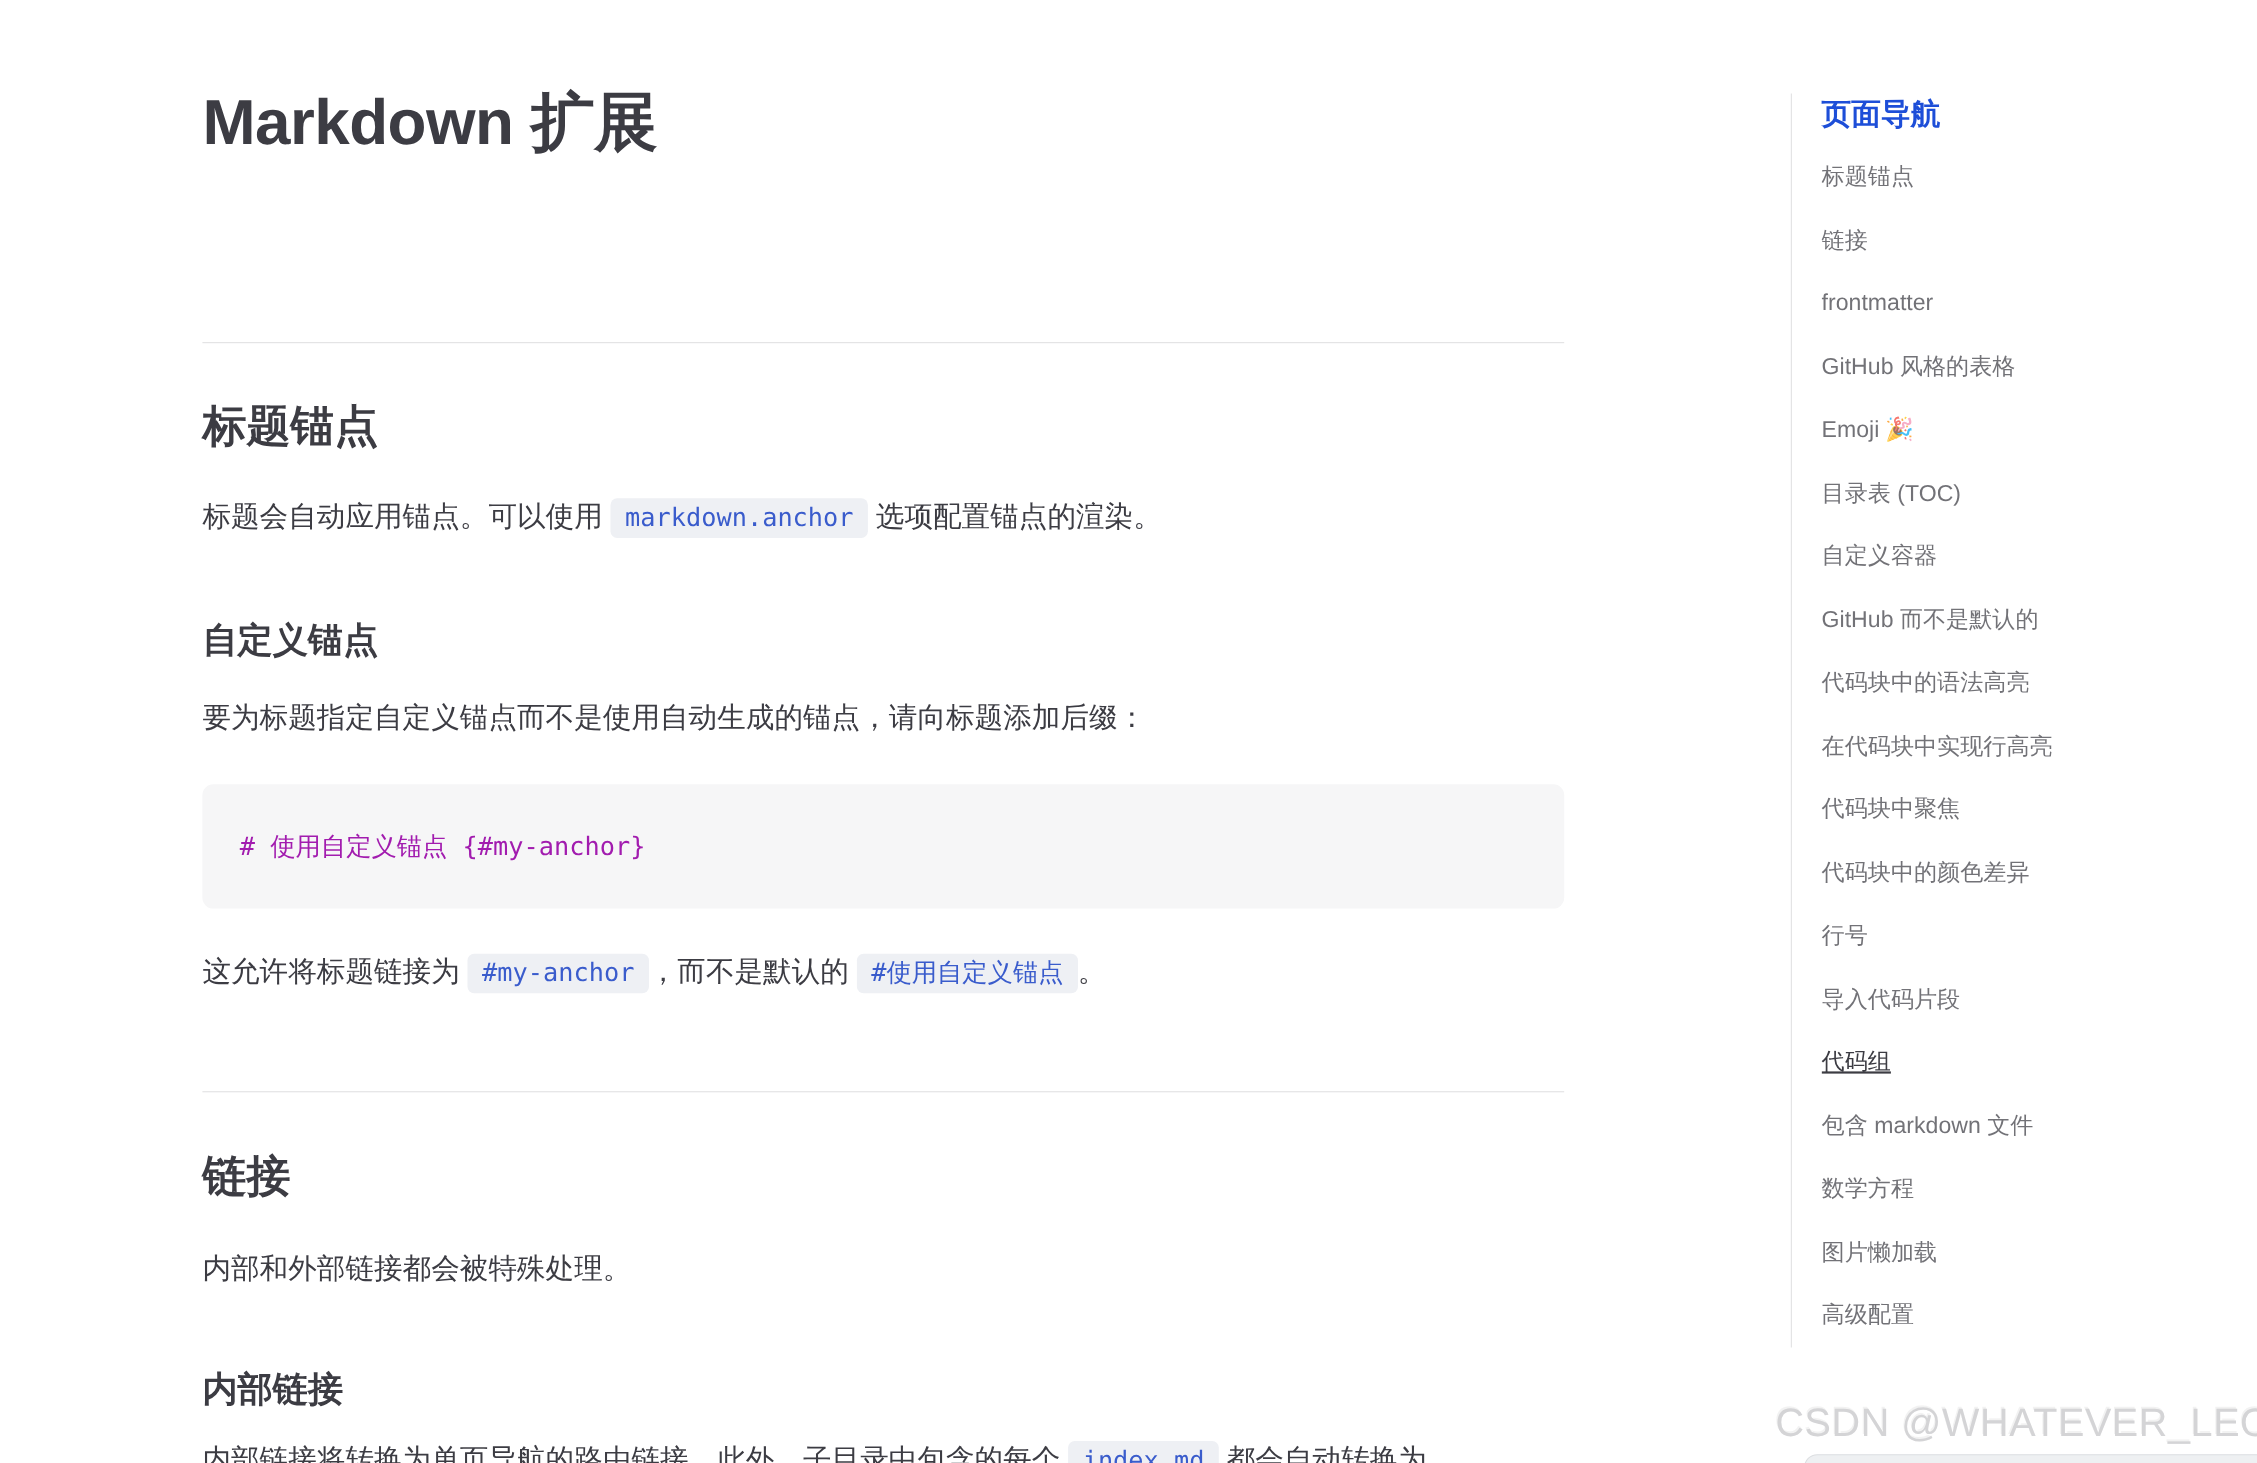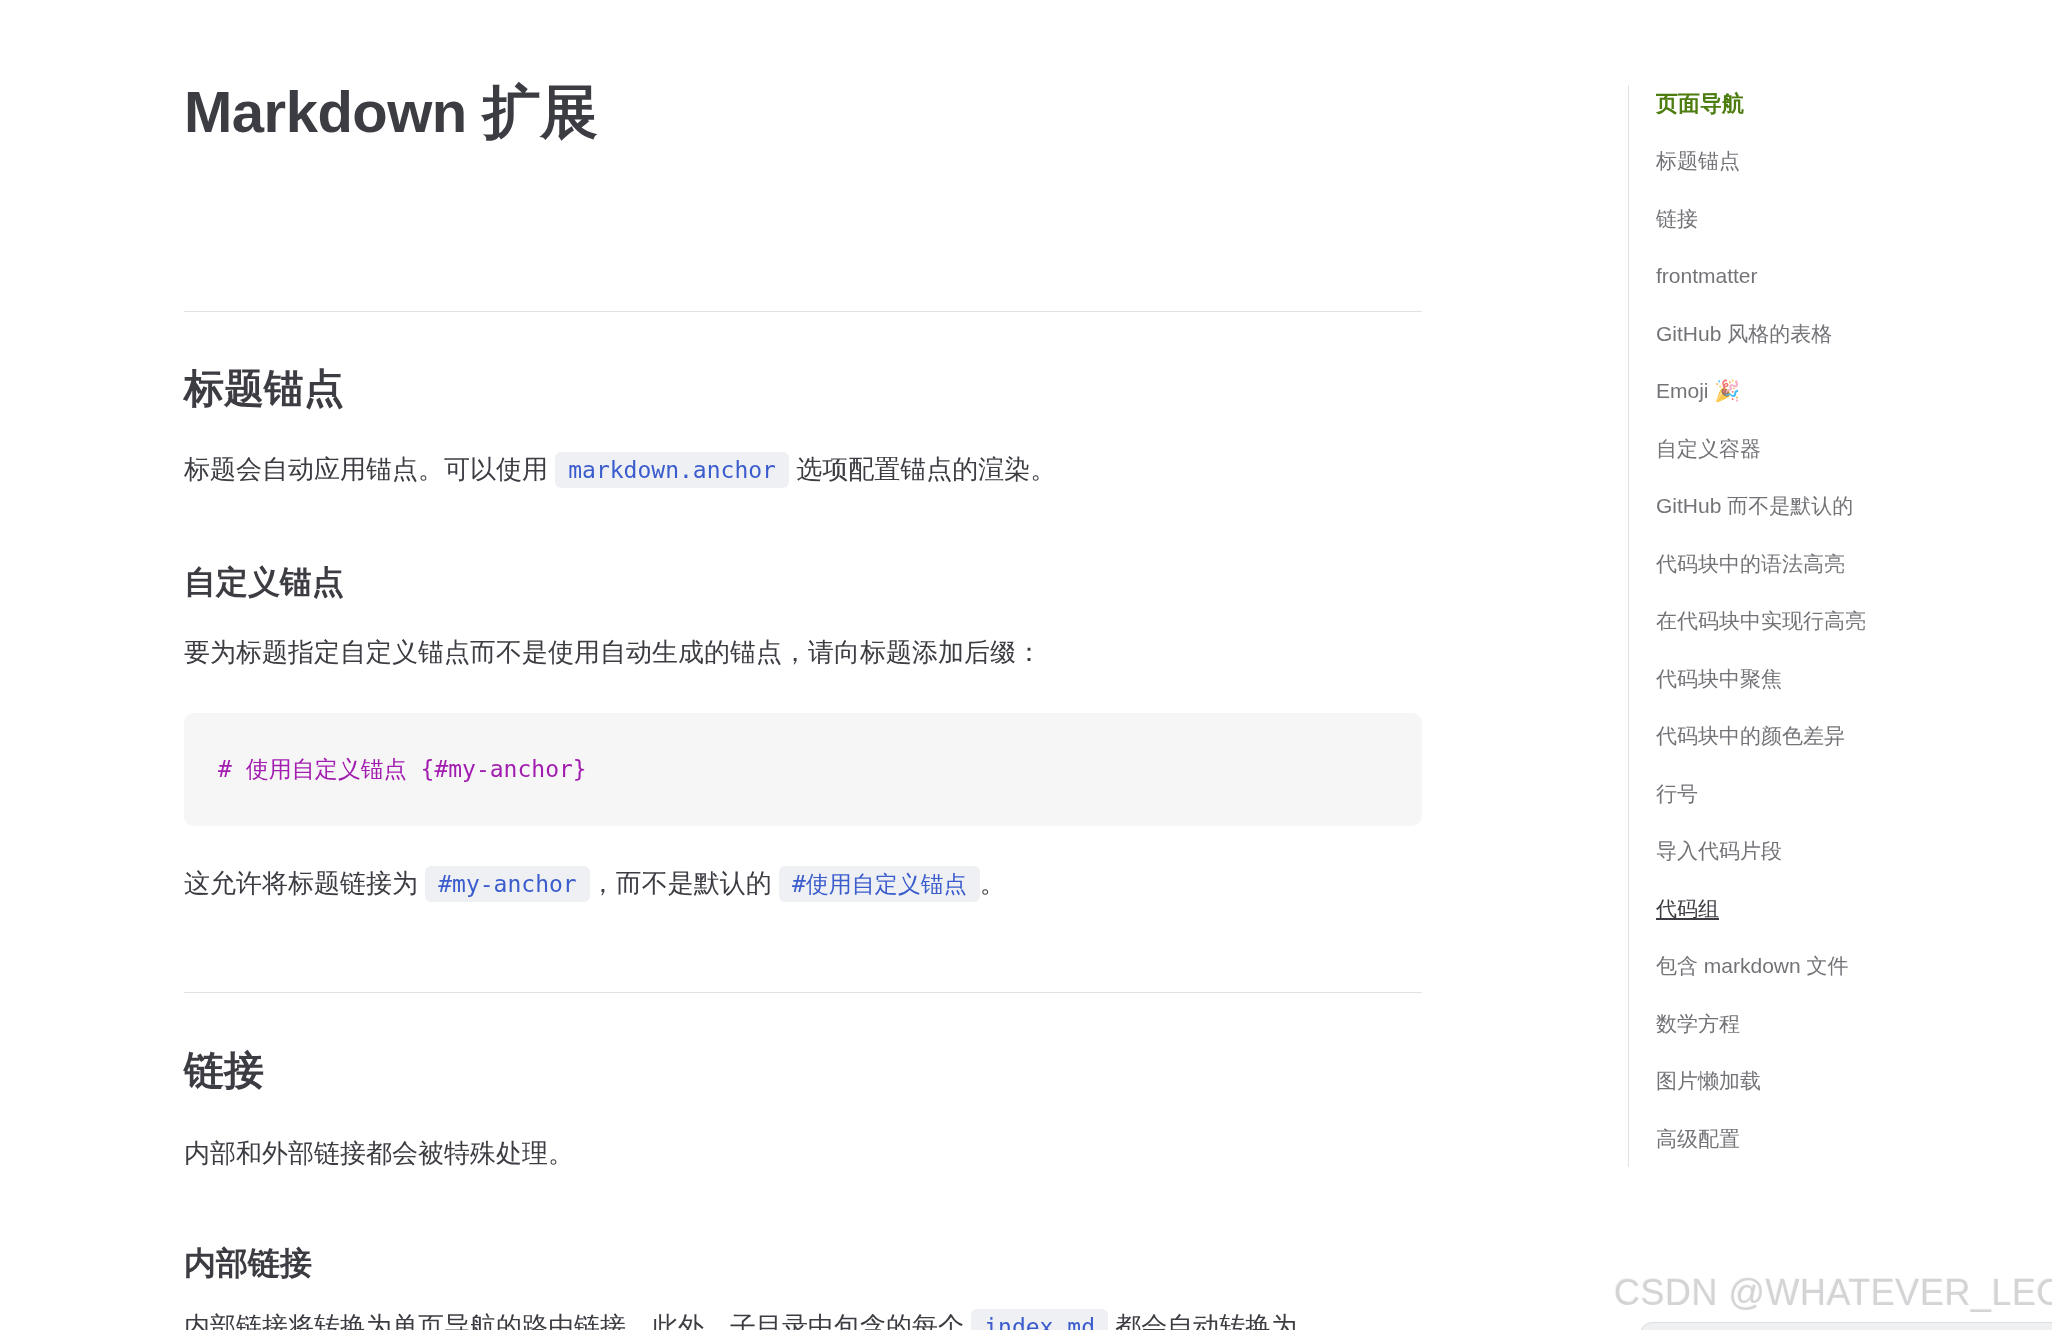--- a/index.html
+++ b/index.html
@@ -33,21 +33,21 @@
     top:713px; height:113px; background:#f6f6f7; border-radius:10px;
     display:flex; align-items:center; padding:0 34px;
   }
   .codeblock code {
     font-family:"DejaVu Sans Mono","Liberation Mono",monospace;
     font-size:23px; color:#a21caf; white-space:pre;
   }
   
   .aside { position:absolute; left:1628px; top:85px; width:424px; }
   .aside-inner { border-left:1px solid #e2e2e3; padding-left:27px; }
-  .outline-title { font-size:22px; font-weight:700; color:#4d7c0f; line-height:38px; height:38px; margin-bottom:9px; }
+  .outline-title { font-size:27px; font-weight:700; color:#1d4ed8; line-height:38px; height:38px; margin-bottom:9px; }
   .outline-list { list-style:none; }
   .outline-list a {
     display:block; height:57.5px; line-height:57.5px; font-size:21px;
     color:rgba(60,60,67,.72); text-decoration:none; cursor:pointer;
     white-space:nowrap; overflow:hidden;
   }
   .outline-list li.active a { color:#3c3c43; font-weight:500;text-decoration:underline; }
   
   .watermark {
     position:absolute; left:1614px; top:1272px; font-size:36px; letter-spacing:.5px;
@@ -101,20 +101,23 @@
         <li>
           <a>frontmatter</a>
         </li>
         <li>
           <a>GitHub 风格的表格</a>
         </li>
         <li>
           <a>Emoji 🎉</a>
         </li>
         <li>
+          <a>目录表 (TOC)</a>
+        </li>
+        <li>
           <a>自定义容器</a>
         </li>
         <li>
           <a>GitHub 而不是默认的</a>
         </li>
         <li>
           <a>代码块中的语法高亮</a>
         </li>
         <li>
           <a>在代码块中实现行高亮</a>

